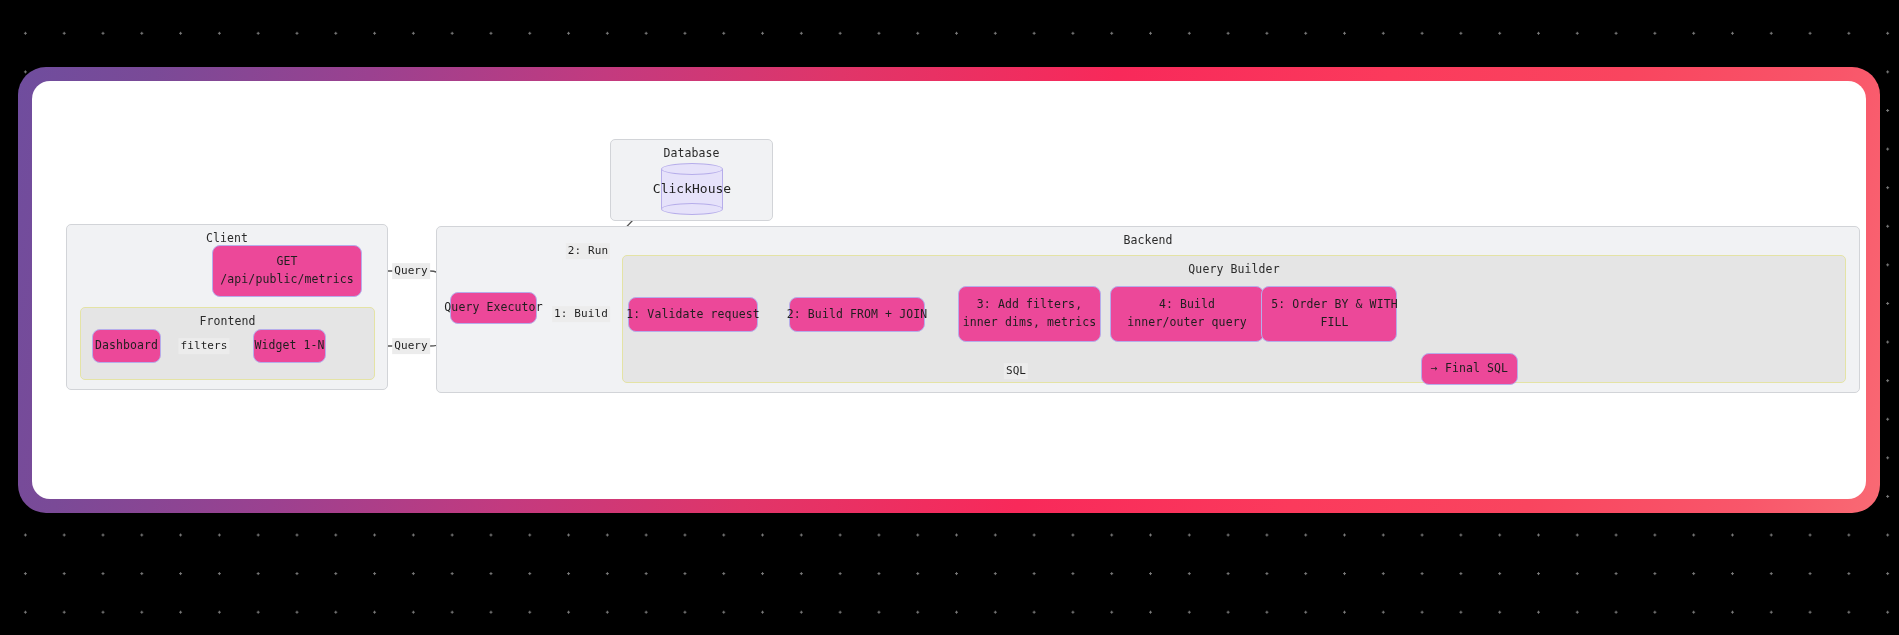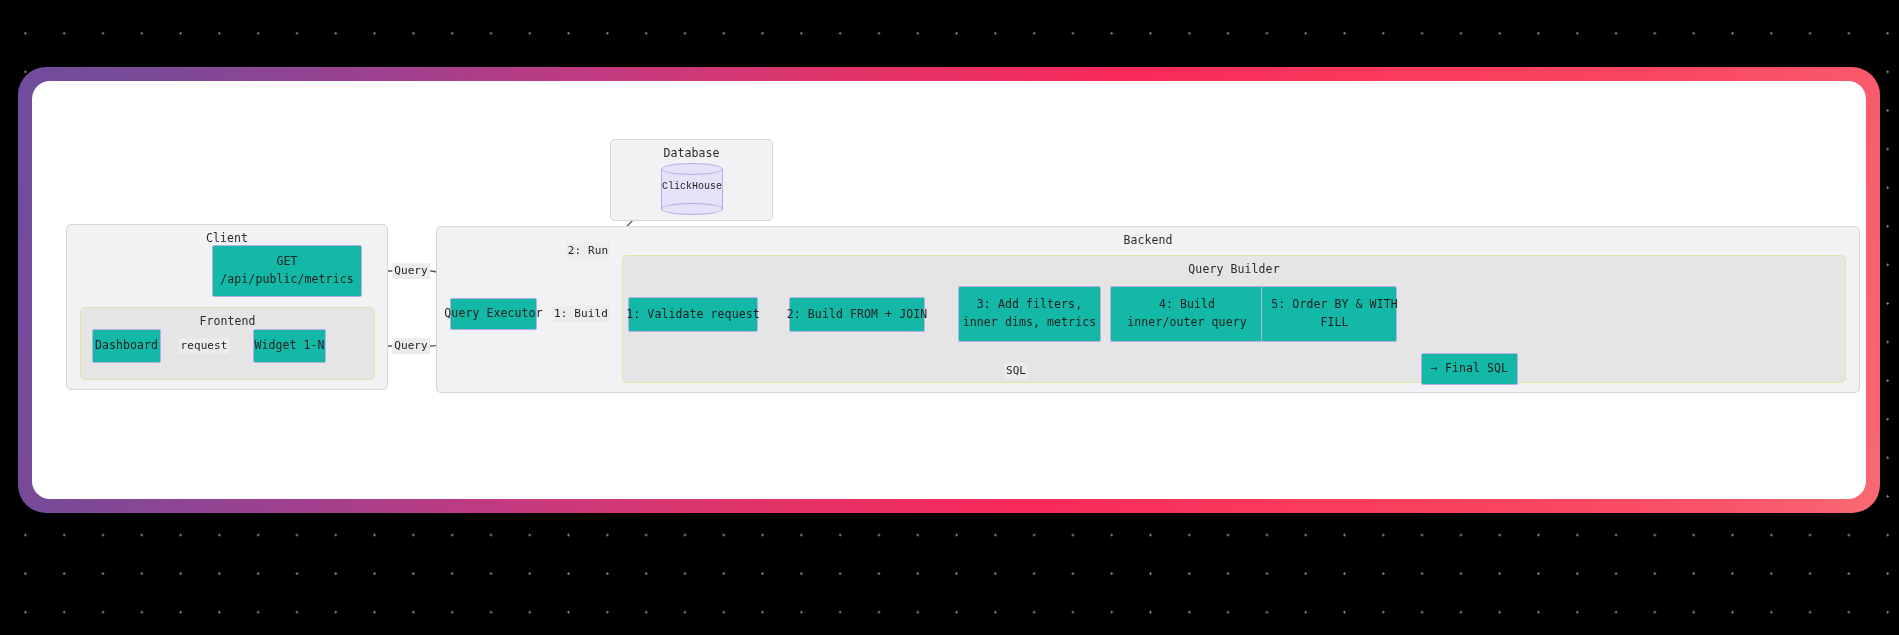--- a/index.html
+++ b/index.html
@@ -82,23 +82,23 @@
     text-align: center;
     font-size: 11.5px;
     color: #2b2b2b;
     letter-spacing: 0.1px;
     white-space: nowrap;
   }
 
   
   .node {
     position: absolute;
-    background: #14b8a6;
+    background: #ec4899;
     border: 1px solid #b6adea;
-    border-radius: 2px;
+    border-radius: 8px;
     display: flex;
     flex-direction: column;
     align-items: center;
     justify-content: center;
     font-size: 11.5px;
     color: #1f1f1f;
     line-height: 1.55;
     text-align: left;
     white-space: nowrap;
     letter-spacing: 0.1px;
@@ -132,25 +132,24 @@
     width: 62px; height: 12px;
     border-radius: 50%;
     background: #e6e2fa;
     border: 1px solid #b6adea;
   }
   .cyl .cyl-label {
     position: absolute;
     left: -16px; top: 18px;
     width: 94px;
     text-align: center;
-    font-size: 10px;
+    font-size: 13px;
     color: #1f1f1f;
     white-space: nowrap;
     z-index: 3;
-    font-family: Liberation Mono, monospace;
   }
 
   
   .edge-label {
     position: absolute;
     background: #ececec;
     color: #1f1f1f;
     font-size: 11px;
     padding: 1px 2px;
     white-space: nowrap;
@@ -235,21 +234,21 @@
       </div>
 
       <div class="node" style="left:60px; top:248px; width:69px; height:34px;">
         <span>Dashboard</span>
       </div>
 
       <div class="node" style="left:221px; top:248px; width:73px; height:34px;">
         <span>Widget 1-N</span>
       </div>
 
-      <div class="node" style="left:418px; top:217px; width:87px; height:32px;">
+      <div class="node" style="left:418px; top:211px; width:87px; height:32px;">
         <span>Query Executor</span>
       </div>
 
       <div class="node" style="left:596px; top:216px; width:130px; height:35px;">
         <span>1: Validate request</span>
       </div>
 
       <div class="node" style="left:757px; top:216px; width:136px; height:35px;">
         <span>2: Build FROM + JOIN</span>
       </div>
@@ -266,21 +265,21 @@
 
       <div class="node" style="left:1229px; top:205px; width:136px; height:56px;padding-left:11px;">
         <span class="l2">5: Order BY &amp; WITH</span>
         <span class="l2">FILL</span>
       </div>
 
       <div class="node" style="left:1389px; top:272px; width:97px; height:32px;">
         <span>→ Final SQL</span>
       </div>
 
-      <div class="edge-label" style="left:172px; top:265px;">request</div>
+      <div class="edge-label" style="left:172px; top:265px;">filters</div>
 
       <div class="edge-label" style="left:379px; top:190px;">Query</div>
 
       <div class="edge-label" style="left:379px; top:265px;">Query</div>
 
       <div class="edge-label" style="left:556px; top:170px;">2: Run</div>
 
       <div class="edge-label" style="left:549px; top:233px;">1: Build</div>
 
       <div class="edge-label" style="left:984px; top:290px;">SQL</div>

